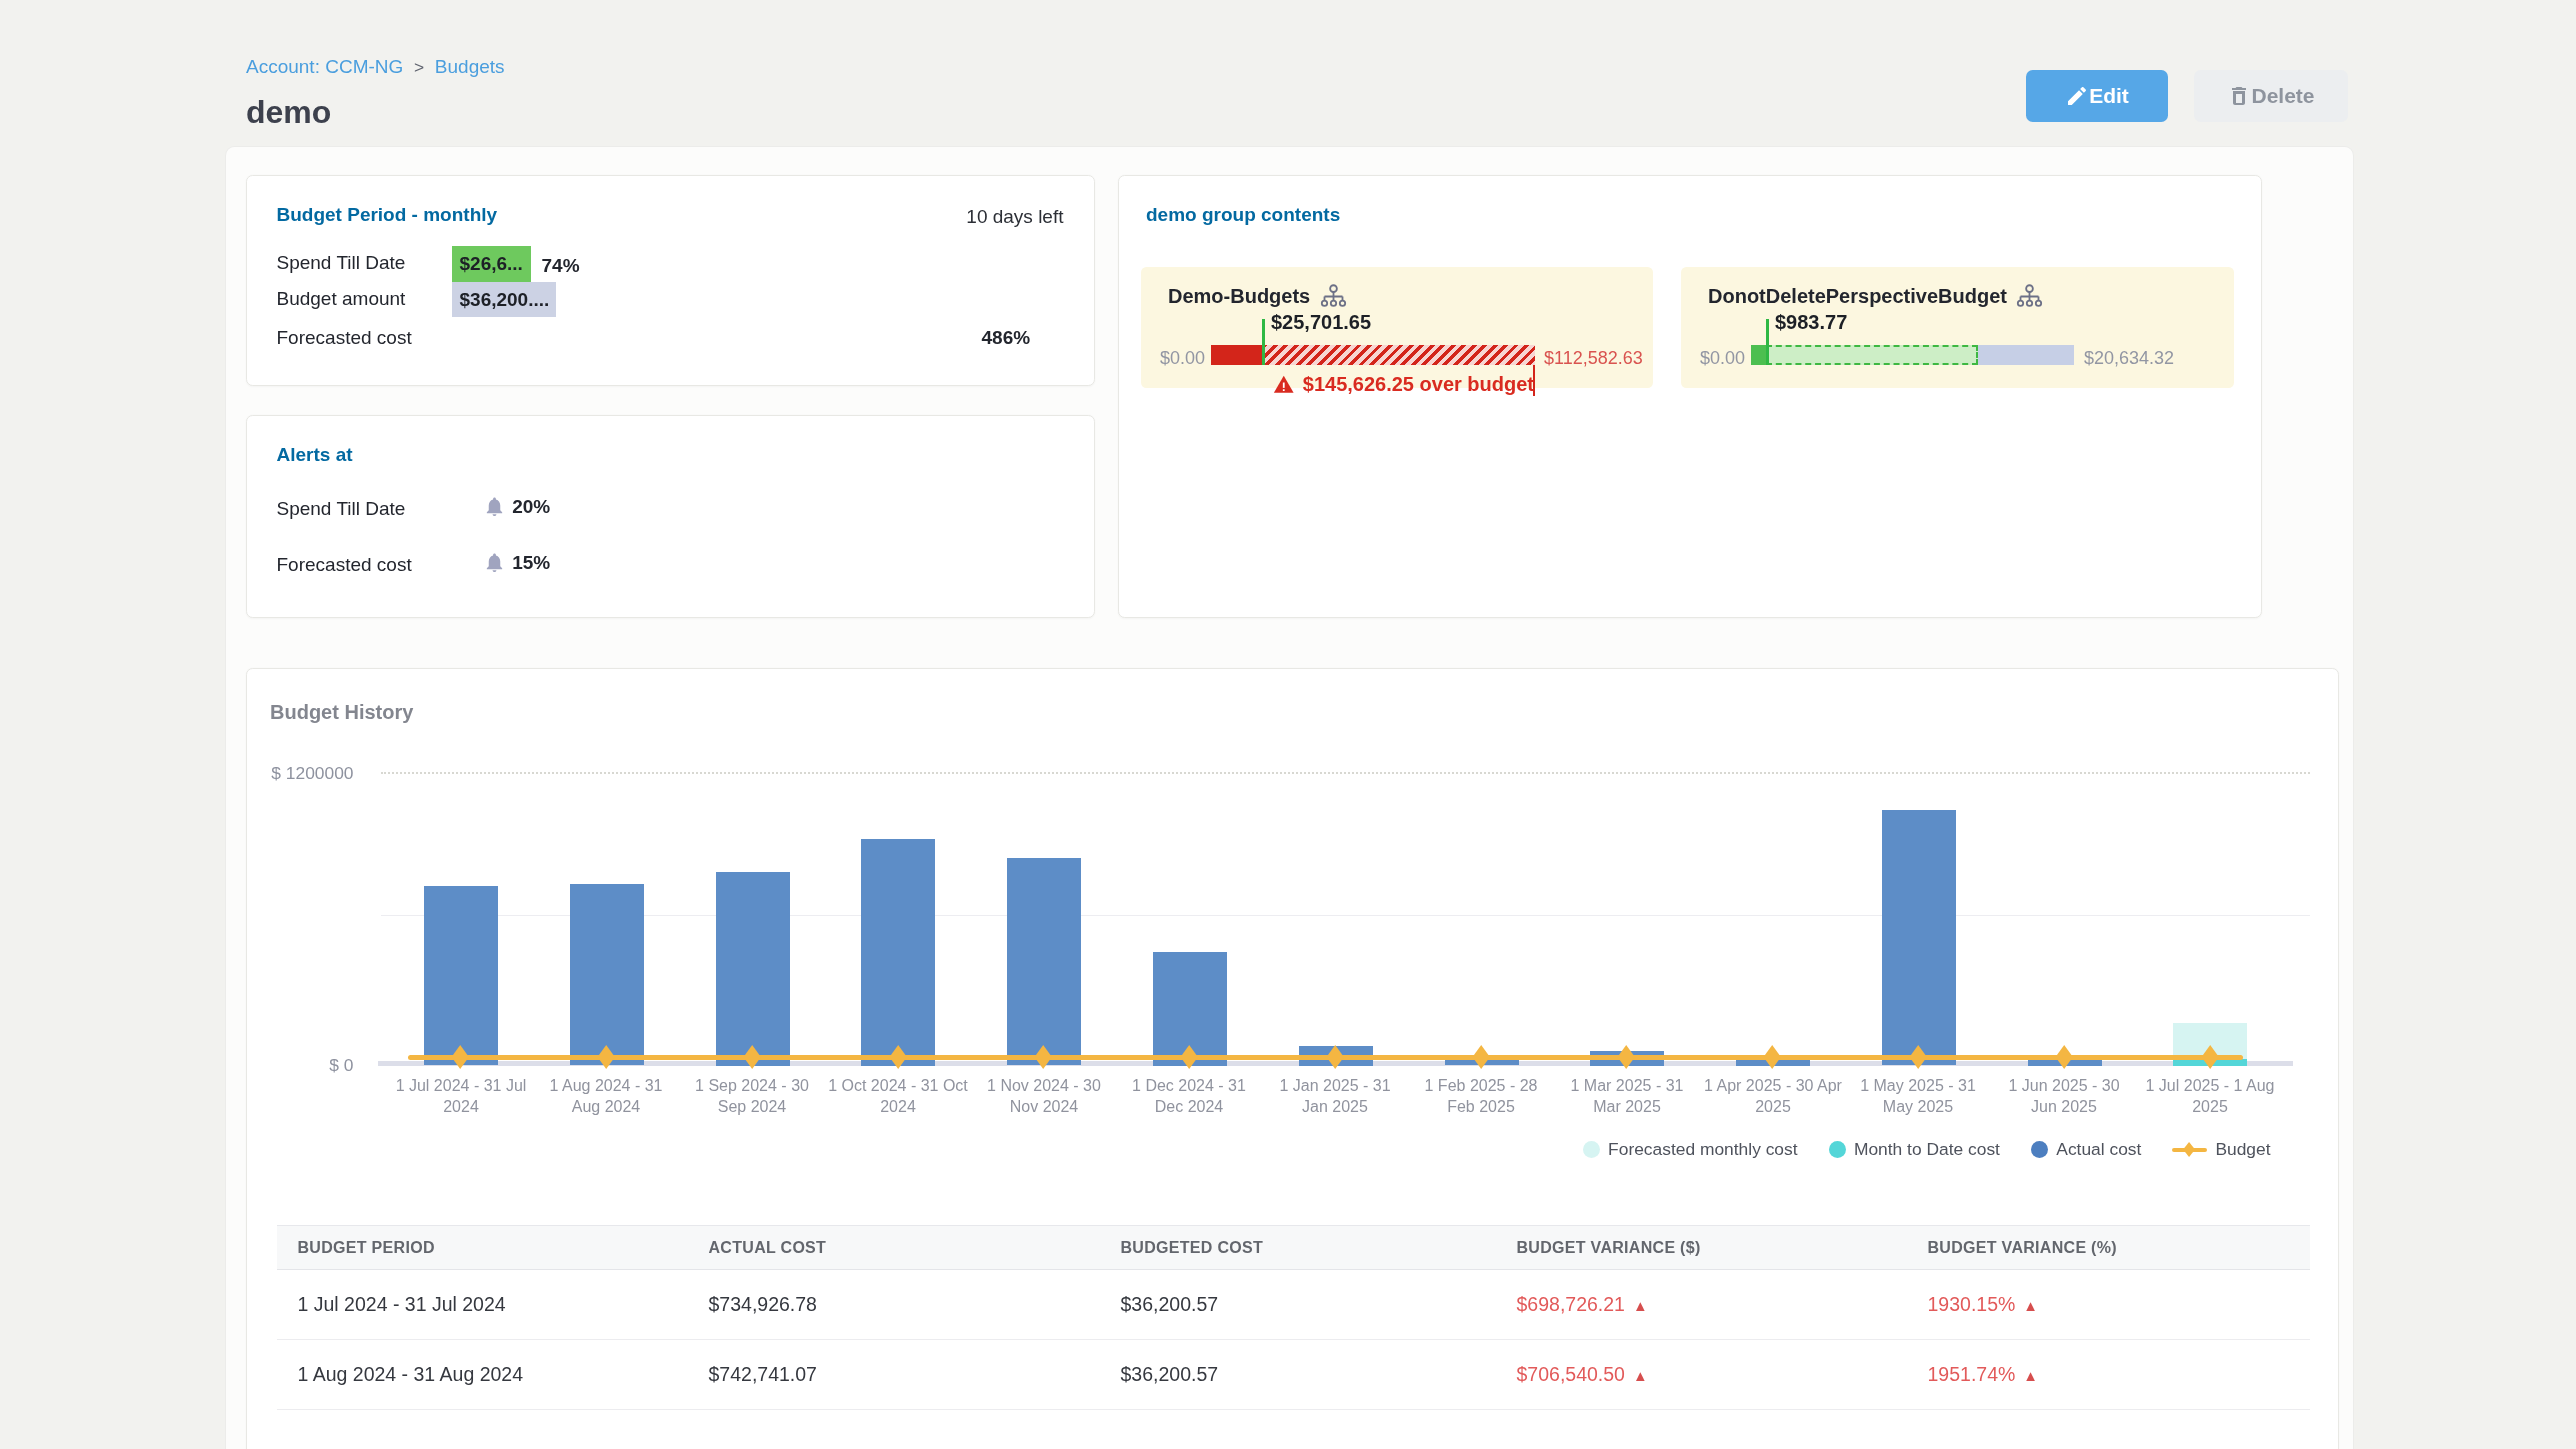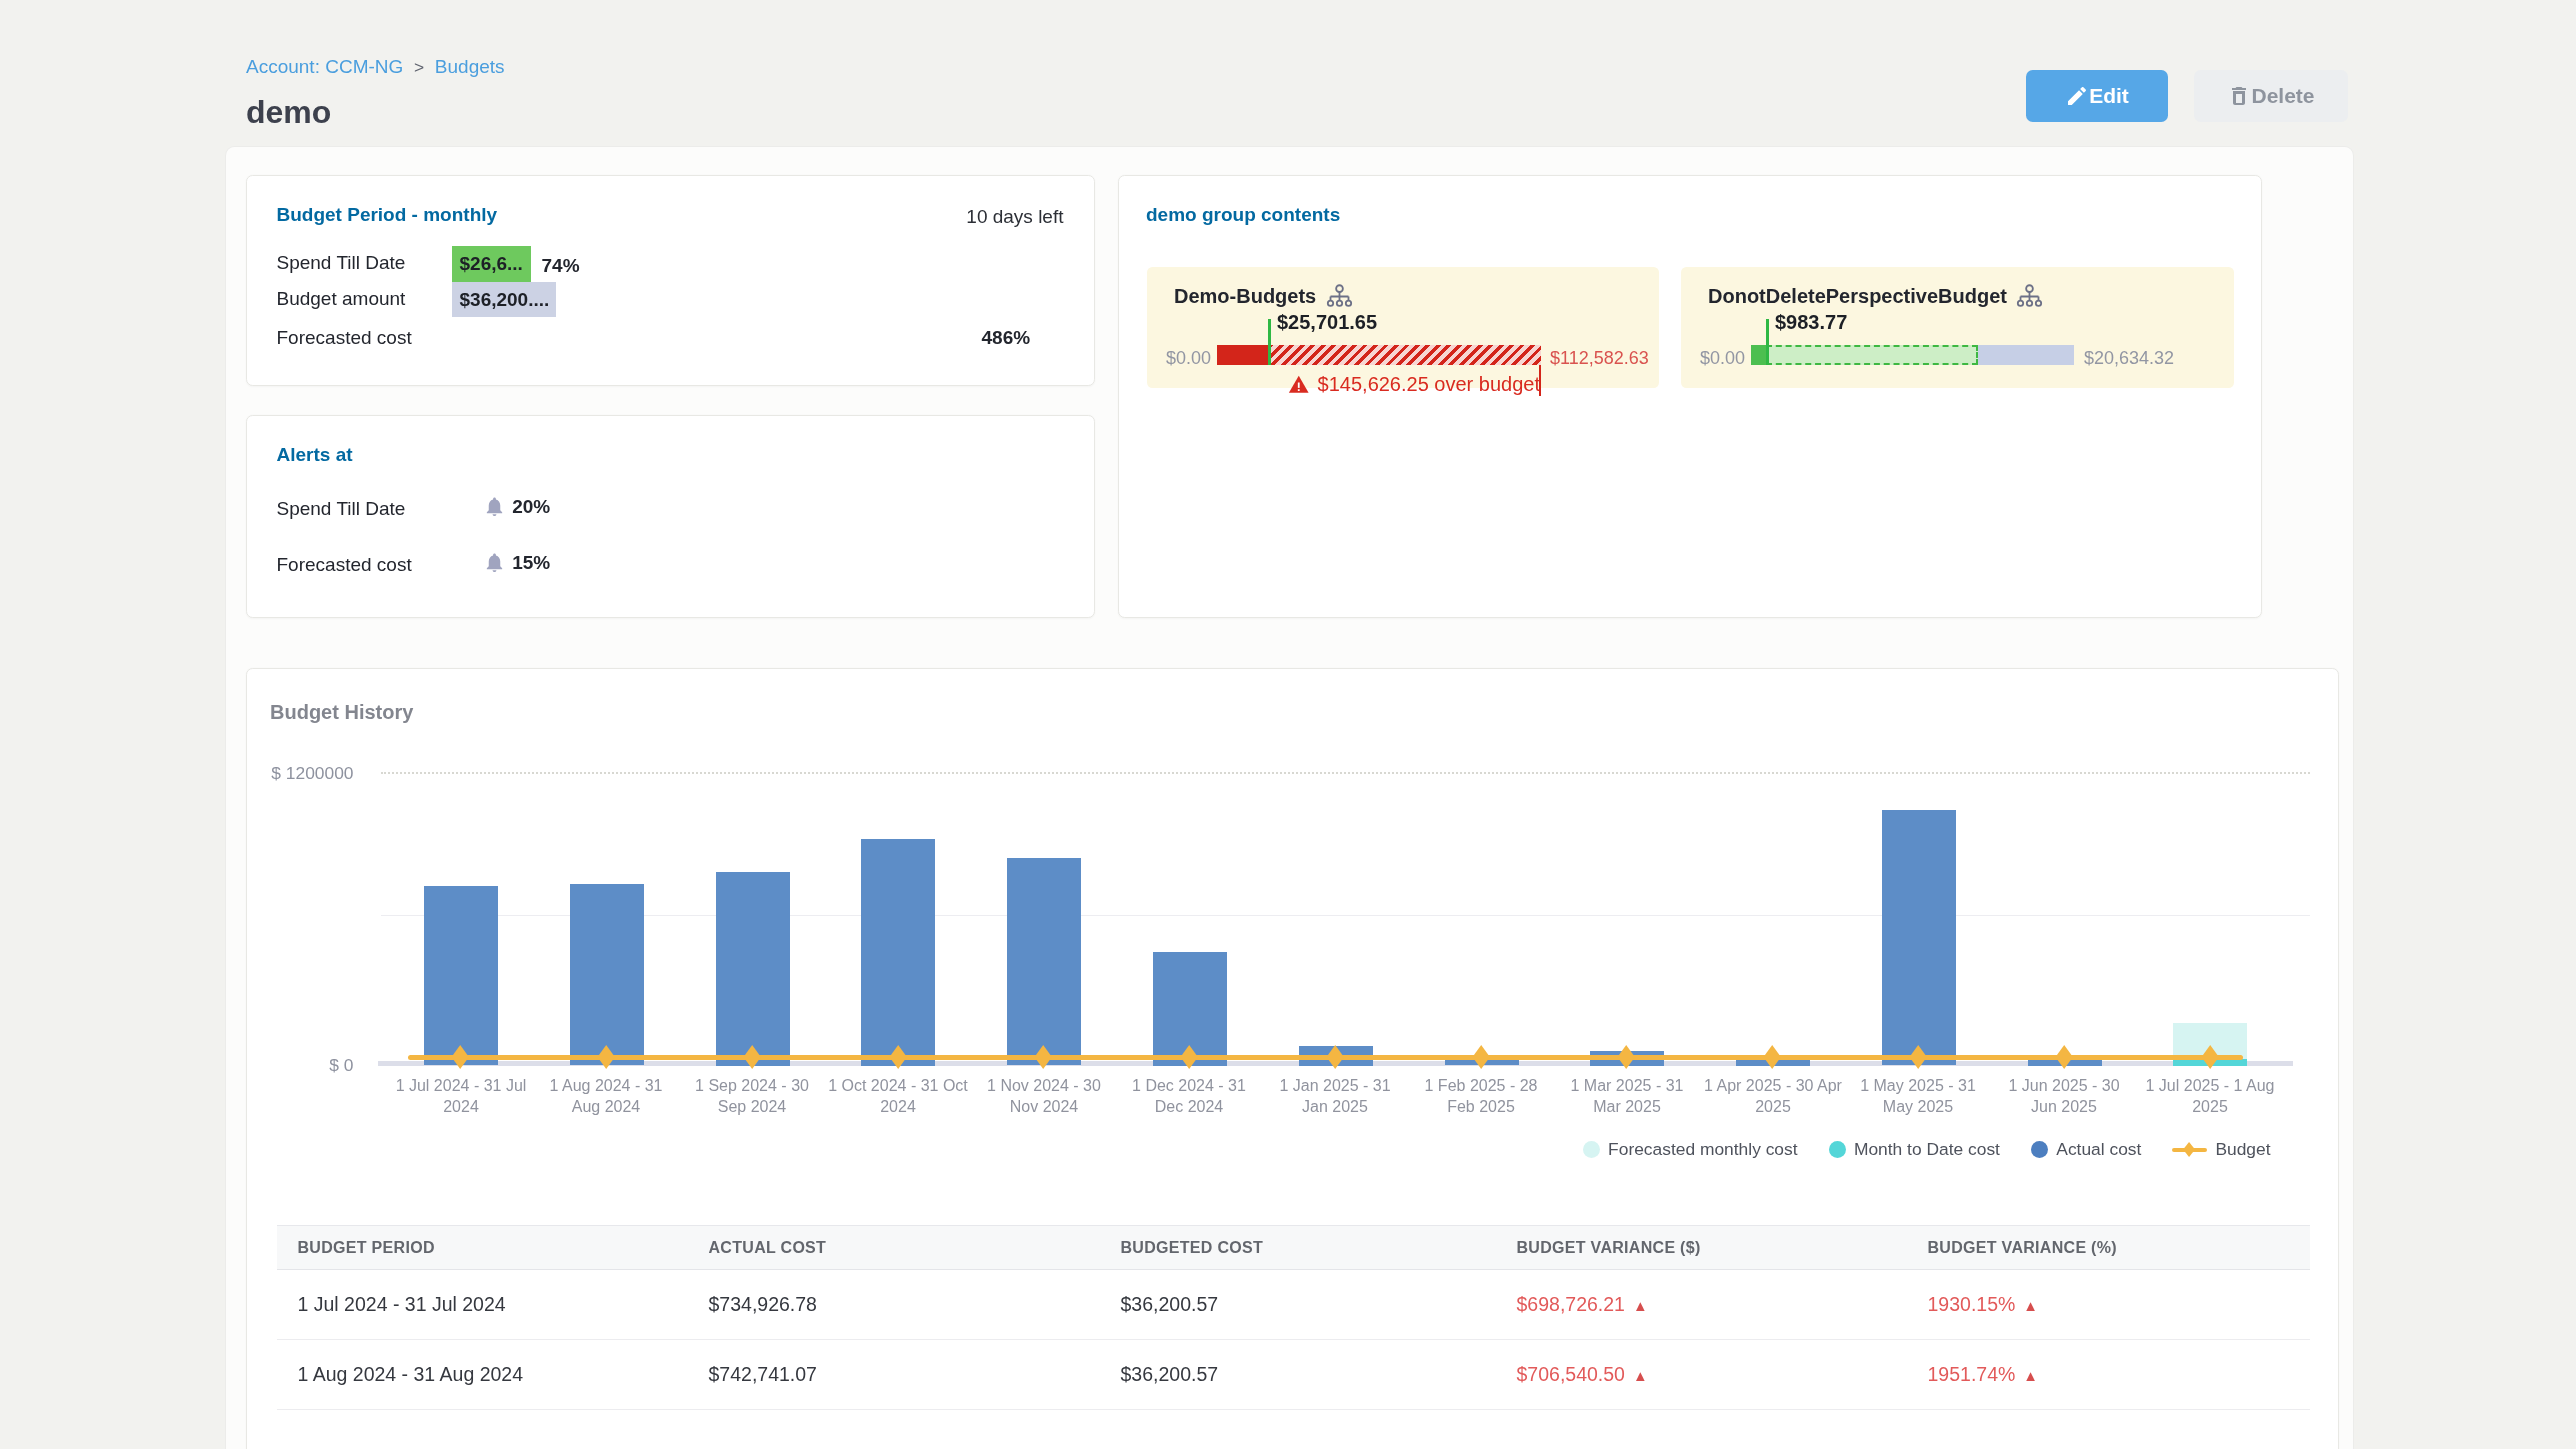--- a/index.html
+++ b/index.html
@@ -42,21 +42,21 @@
   .seg-red{background:#d3251a;}
   .seg-hatch{background:repeating-linear-gradient(135deg,#d3251a 0 3.4px,#f7d6d2 3.4px 7.4px);}
   .seg-green{background:#4cbf50;}
   .seg-lightgreen{background:#cdeec6;border:2px dashed #3eb842;}
   .seg-lav{background:#c6cfe6;}
   .g-marker{position:absolute;top:52px;width:2.7px;height:46px;background:#2fb844;}
   .g-markerlabel{position:absolute;top:44px;font-size:20px;font-weight:700;color:#1d2026;white-space:nowrap;}
   .g-max{position:absolute;left:403px;top:81px;font-size:18px;color:#9296a3;white-space:nowrap;}
   .g-max.over{color:#d9534f;}
   .g-redline{position:absolute;left:392px;top:98px;width:2px;height:31px;background:#d3251a;}
-  .g-alert{position:absolute;left:70px;top:106px;width:323px;display:flex;justify-content:flex-end;align-items:center;gap:8px;font-size:20px;font-weight:400;color:#d92b20;white-space:nowrap;}
+  .g-alert{position:absolute;left:70px;top:106px;width:323px;display:flex;justify-content:flex-end;align-items:center;gap:8px;font-size:20px;font-weight:700;color:#d92b20;white-space:nowrap;}
   .g-alert svg{width:21.5px;height:21.5px;}
   
   .card-history{left:19.5px;top:521px;width:2093px;height:805px;}
   .chart-title{position:absolute;left:23.5px;top:32px;font-size:20px;font-weight:600;color:#83868f;}
   .ylab{position:absolute;width:107px;text-align:right;left:0;font-size:17.4px;color:#8e929f;}
   .gridline-top{position:absolute;left:134px;width:1929px;top:103px;border-top:2px dotted #d8d8d2;}
   .gridline-mid{position:absolute;left:134px;width:1929px;top:246px;border-top:1.3px solid #ededf1;}
   .baseline{position:absolute;left:131px;width:1915px;top:392px;height:4.7px;background:#dcdee9;}
   .bar{position:absolute;}
   .bline{position:absolute;height:4.7px;background:#f4b642;border-radius:2.7px;}
@@ -138,21 +138,21 @@
         <svg viewBox="0 0 24 24">
             <path d="M12 22c1.1 0 2-.9 2-2h-4c0 1.1.9 2 2 2zm6-6v-5c0-3.07-1.63-5.64-4.5-6.32V4c0-.83-.67-1.5-1.5-1.5S10.5 3.17 10.5 4v.68C7.64 5.36 6 7.92 6 11v5l-2 2v1h16v-1l-2-2z" fill="#a0a4bf"></path>
           </svg>
         <span>15%</span>
       </div>
     </div>
 
     <div class="card card-group">
       <div class="card-heading" style="left:27px">demo group contents</div>
       <div id="group-body">
-          <div class="g-item" style="left: 28px; width: 512px;">
+          <div class="g-item" style="left: 22px; width: 512px;">
             <div class="g-title">
               <span>Demo-Budgets</span>
               <svg viewBox="0 0 24 24" fill="none" stroke="#6c7086" stroke-width="1.6">
                 <circle cx="12" cy="5" r="3"></circle>
                 <path d="M12 8v4M4 12h16M4 12v4M12 12v4M20 12v4"></path>
                 <circle cx="4" cy="18" r="2.4"></circle>
                 <circle cx="12" cy="18" r="2.4"></circle>
                 <circle cx="20" cy="18" r="2.4"></circle>
               </svg>
             </div>

